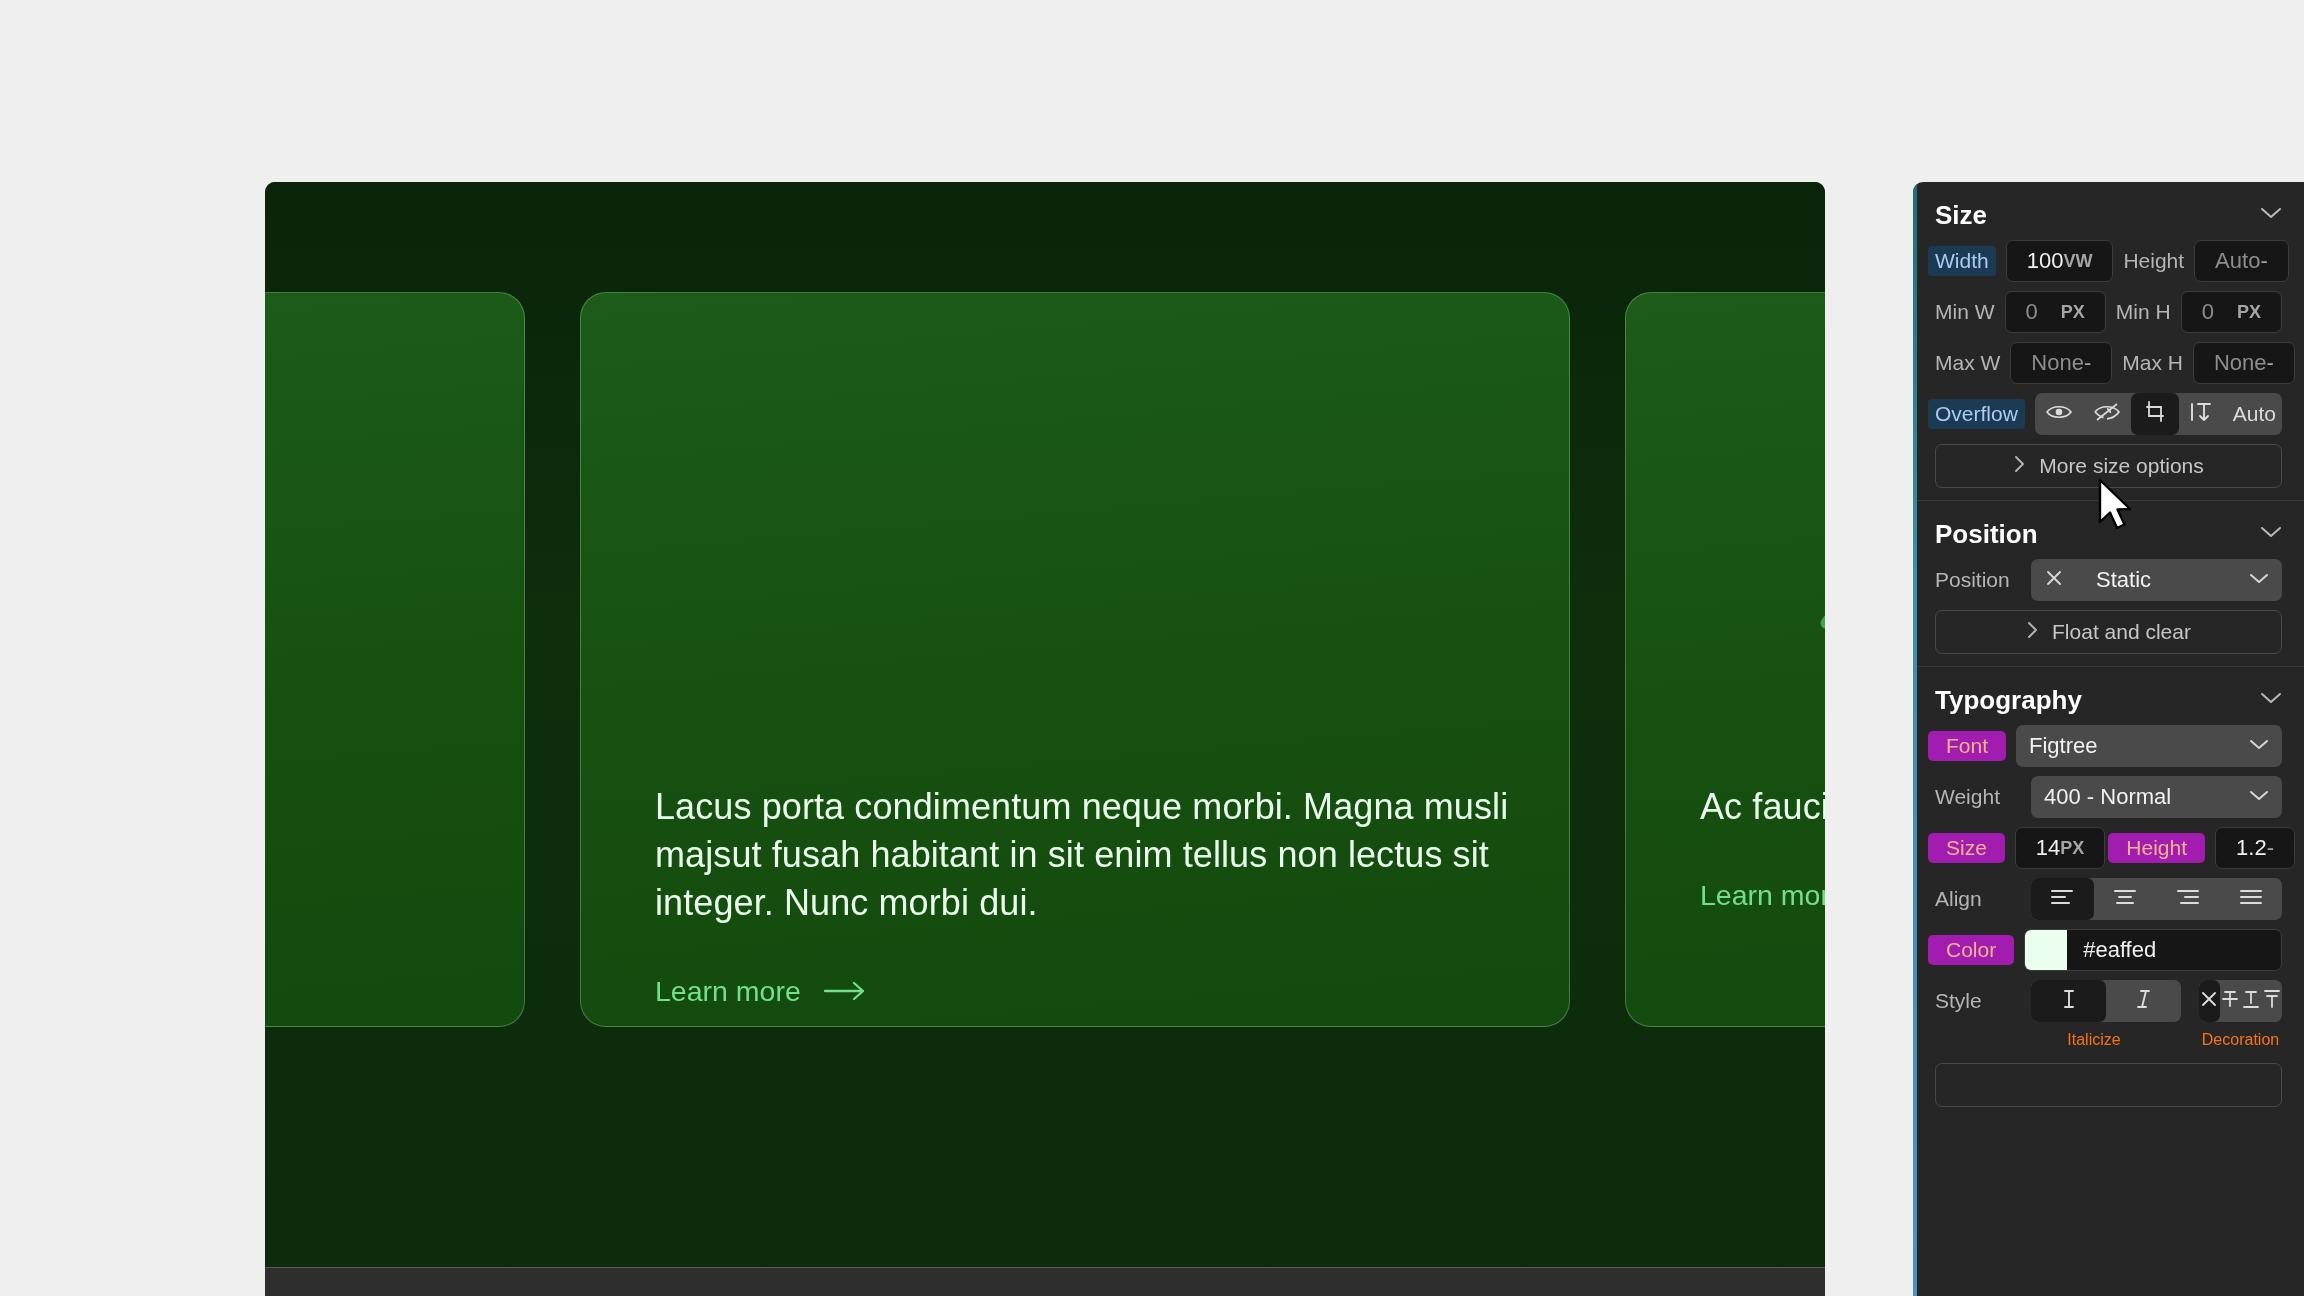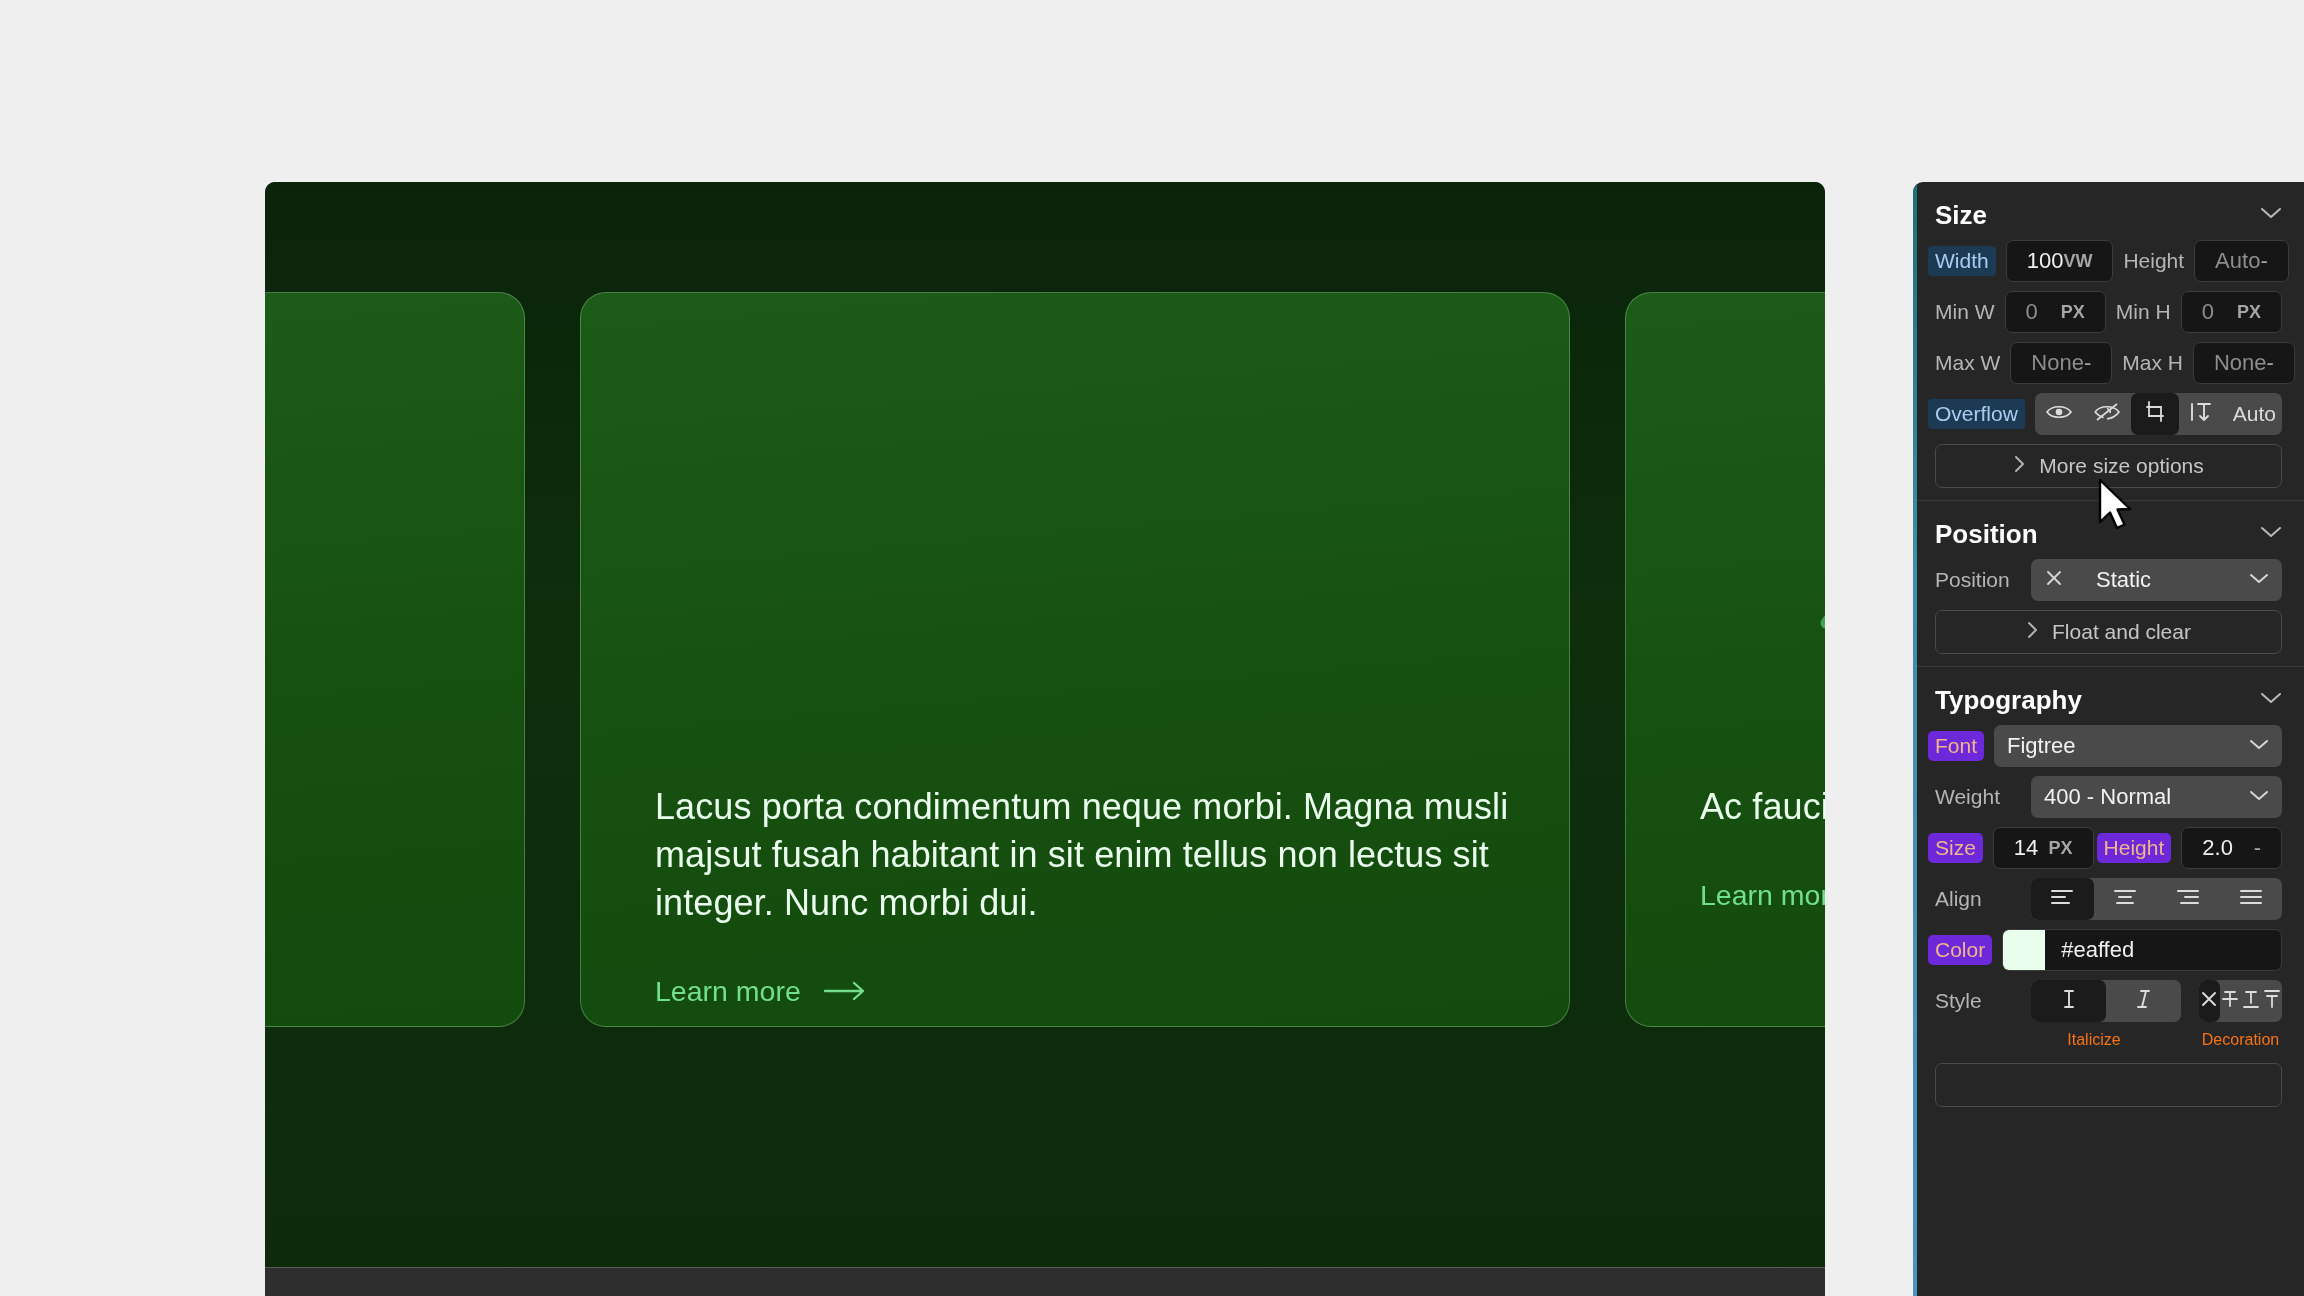--- a/index.html
+++ b/index.html
@@ -92,22 +92,22 @@
   }
   .lbl{
     font-size:21px; color:#b5b5b5; white-space:nowrap;
   }
   .lbl.w86{ width:86px; }
   .lbl.hl-blue{
     background:#1d3a55; color:#a9cdf0;
     border-radius:4px; padding:3px 7px; margin-left:-7px;
   }
   .lbl.hl-orange{
-    background:#6d28d9; color:#f0b68a;
-    border-radius:5px; padding:3px 7px; margin-left:-7px;
+    background:#a21caf; color:#f0b68a;
+    border-radius:5px; padding:3px 18px; margin-left:-7px;
   }
 
   .field{
     flex:1; height:42px; background:#161616;
     border:1px solid #3c3c3c; border-radius:7px;
     display:flex; align-items:center; justify-content:space-between;
     padding:0 20px;
   }
   .field .val{ font-size:22px; color:#f0f0f0; }
   .field .val.placeholder{ color:#8d8d8d; }
@@ -412,21 +412,21 @@
     </div>
 
     <div class="row">
       <span class="lbl hl-orange">Size</span>
       <div class="field">
         <span class="val">14</span>
         <span class="unit">PX</span>
       </div>
       <span class="lbl hl-orange">Height</span>
       <div class="field">
-        <span class="val">2.0</span>
+        <span class="val">1.2</span>
         <span class="unit dash">-</span>
       </div>
     </div>
 
     <div class="row">
       <span class="lbl w86">Align</span>
       <div class="seg">
         <div class="seg-item active">
           <span>
             <svg width="26" height="18" viewBox="0 0 26 18">

